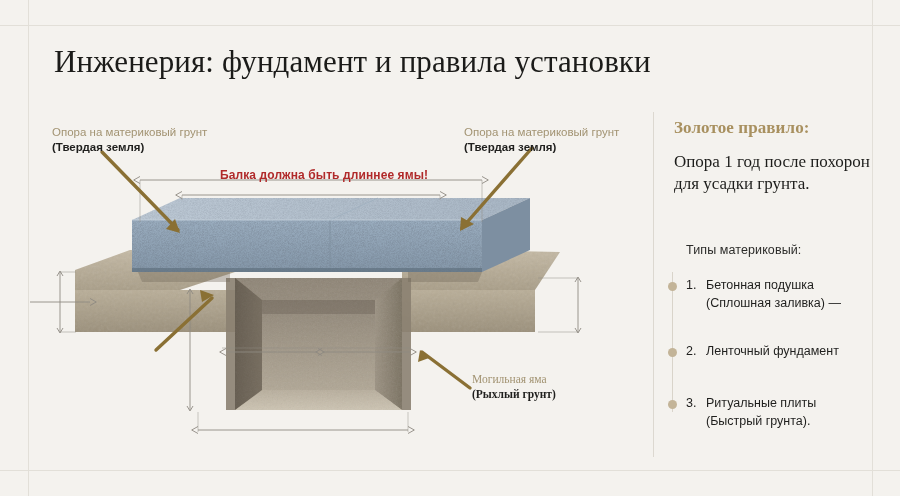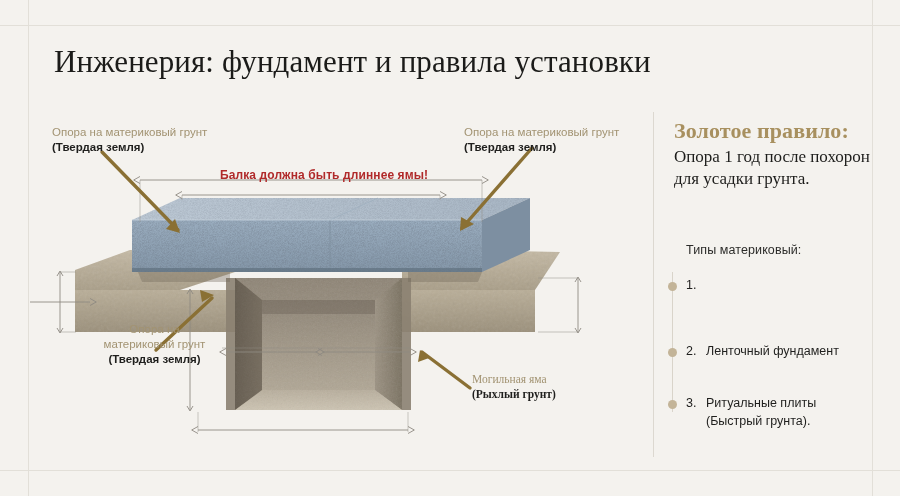--- a/index.html
+++ b/index.html
@@ -32,23 +32,23 @@
   
   #divider{
     position:absolute;left:653px;top:112px;width:1px;height:345px;
     background:#dcd8d0;
   }
   #gold-rule{
     position:absolute;left:674px;top:118px;width:210px;
   }
   #gold-rule .gr-head{
     font-family:"Liberation Serif", serif;
-    font-size:22px;font-weight:bold;
+    font-size:17px;font-weight:bold;
     color:#a8905f;
-    margin-bottom:2px;
+    margin-bottom:13px;
     letter-spacing:.1px;
   }
   #gold-rule .gr-body{
     font-family:"Liberation Serif", serif;
     font-size:17px;
     color:#1d1d1b;
     line-height:22px;
   }
   #gold-rule .gr-body b{font-weight:normal;}
 
@@ -304,25 +304,20 @@
     <div class="label" id="lbl-tl">
       <span class="lt">Опора на материковый грунт</span>
       <span class="ld">(Твердая земля)</span>
     </div>
 
     <div class="label" id="lbl-tr">
       <span class="lt">Опора на материковый грунт</span>
       <span class="ld">(Твердая земля)</span>
     </div>
 
-    <div class="label" id="lbl-bl">
-      <span class="lt">Опора на</span><br>
-      <span class="lt">материковый грунт</span><br>
-      <span class="ld">(Твердая земля)</span>
-    </div>
 
     <div class="label" id="lbl-pit">
       <span class="lt">Могильная яма</span><br>
       <span class="ld">(Рыхлый грунт)</span>
     </div>
   </div>
 
   <div id="gold-rule">
     <div class="gr-head">Золотое правило:</div>
     <div class="gr-body"><span>Опора </span><b>1 год</b><span> после похорон для усадки грунта.</span></div>
@@ -330,20 +325,22 @@
 
   <div id="types-head">Типы материковый:</div>
 
   <div id="tl-line"></div>
   <div class="tl-dot" style="top:282px;"></div>
   <div class="tl-dot" style="top:348px;"></div>
   <div class="tl-dot" style="top:400px;"></div>
 
   <div class="li" style="top:277px;">
     <span class="num">1.</span>
+    <span class="txt">Бетонная подушка</span>
+    <span class="txt">(Сплошная заливка) —</span>
   </div>
 
   <div class="li" style="top:343px;">
     <span class="num">2.</span>
     <span class="txt">Ленточный фундамент</span>
   </div>
 
   <div class="li" style="top:395px;">
     <span class="num">3.</span>
     <span class="txt">Ритуальные плиты</span>

